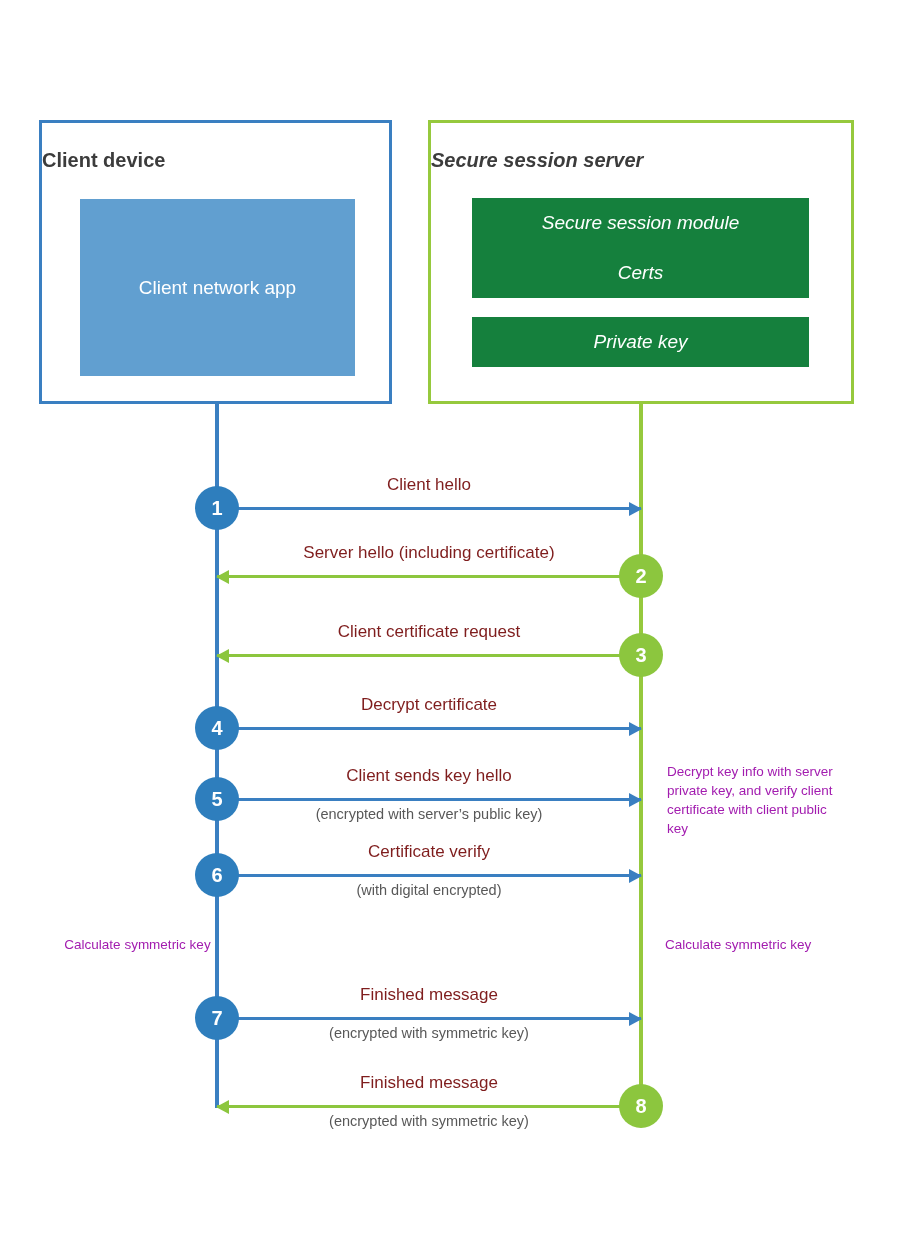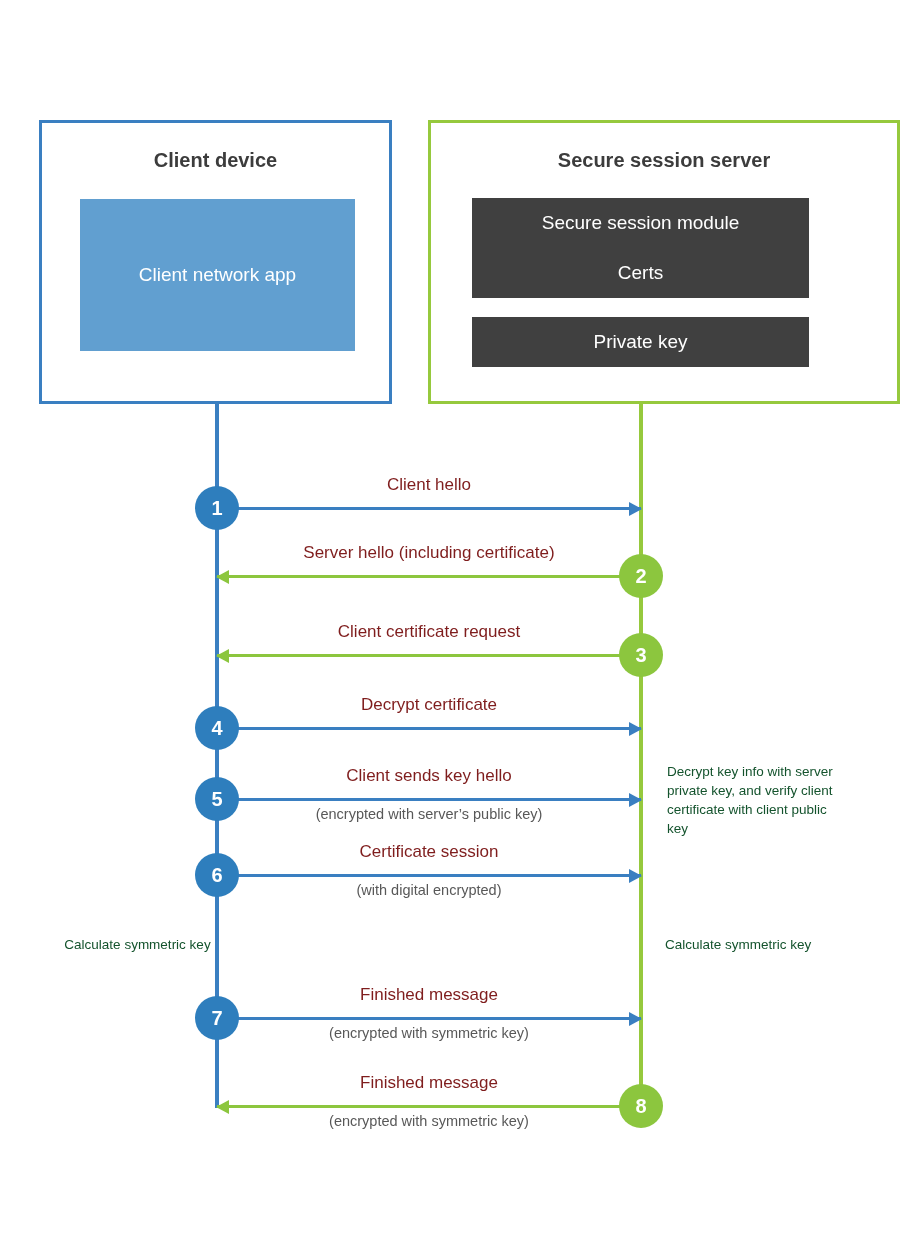--- a/index.html
+++ b/index.html
@@ -43,59 +43,60 @@
   .node-box.client {
     left: 39px;
     top: 120px;
     width: 353px;
     height: 284px;
     border: 3px solid #3a7fc1;
   }
   .node-box.server {
     left: 428px;
     top: 120px;
-    width: 472px;
+    width: 426px;
     height: 284px;
     border: 3px solid #96c93d;
+    font-style: italic;
   }
   .node-title {
     position: absolute;
     left: 0;
     right: 0;
     top: 26px;
-    text-align: center;
+    text-align: left;
     font-size: 20px;
     font-weight: bold;
     color: #3c3c3c;
   }
 
   .client-app {
     position: absolute;
     left: 38px;
     top: 76px;
     width: 275px;
-    height: 152px;
+    height: 177px;
     background: #619fd0;
     color: #ffffff;
     font-size: 19px;
     display: flex;
     align-items: center;
     justify-content: center;
     text-align: center;
     line-height: 1.35;
     padding: 0 8px;
     box-sizing: border-box;
   }
 
   .server-bar {
     position: absolute;
     left: 41px;
     width: 337px;
     height: 50px;
-    background: #404040;
+    background: #15803d;
     color: #ffffff;
     font-size: 19px;
     display: flex;
     align-items: center;
     justify-content: center;
     text-align: center;
   }
   .server-bar.b0 { top: 75px; }
   .server-bar.b1 { top: 125px; }
   .server-bar.b2 { top: 194px; }
@@ -173,21 +174,21 @@
     font-weight: bold;
   }
   .badge.blue { background: #2e7ebd; }
   .badge.green { background: #8cc63e; }
 
   
   .note {
     position: absolute;
     font-size: 13.5px;
     line-height: 1.4;
-    color: #14532d;
+    color: #a21caf;
   }
   .note.right { left: 667px; width: 175px; text-align: left; }
   .note.calc-client {
     left: 60px;
     top: 936px;
     width: 155px;
     text-align: center;
   }
   .note.calc-server {
     left: 665px;
@@ -250,21 +251,21 @@
       <div class="msg to-server" style="left: 217px; top: 798px; width: 424px; height: 0px;">
         <div class="line" style="left: 0px; width: 424px;"></div>
         <div class="head"></div>
         <div class="msg-label primary">Client sends key hello</div>
         <div class="msg-label sub">(encrypted with server’s public key)</div>
       </div>
       <div class="badge blue" style="left: 195px; top: 777px;">5</div>
       <div class="msg to-server" style="left: 217px; top: 874px; width: 424px; height: 0px;">
         <div class="line" style="left: 0px; width: 424px;"></div>
         <div class="head"></div>
-        <div class="msg-label primary">Certificate session</div>
+        <div class="msg-label primary">Certificate verify</div>
         <div class="msg-label sub">(with digital encrypted)</div>
       </div>
       <div class="badge blue" style="left: 195px; top: 853px;">6</div>
       <div class="msg to-server" style="left: 217px; top: 1017px; width: 424px; height: 0px;">
         <div class="line" style="left: 0px; width: 424px;"></div>
         <div class="head"></div>
         <div class="msg-label primary">Finished message</div>
         <div class="msg-label sub">(encrypted with symmetric key)</div>
       </div>
       <div class="badge blue" style="left: 195px; top: 996px;">7</div>

